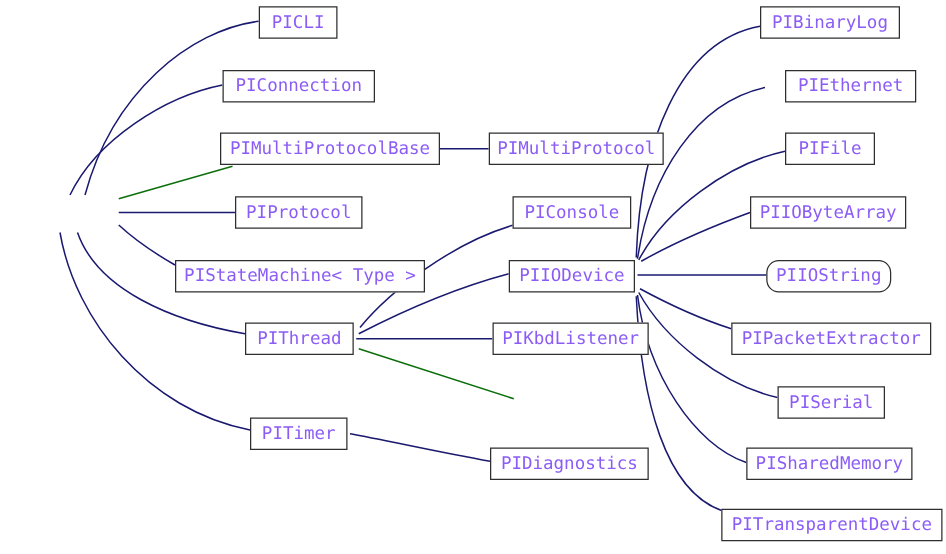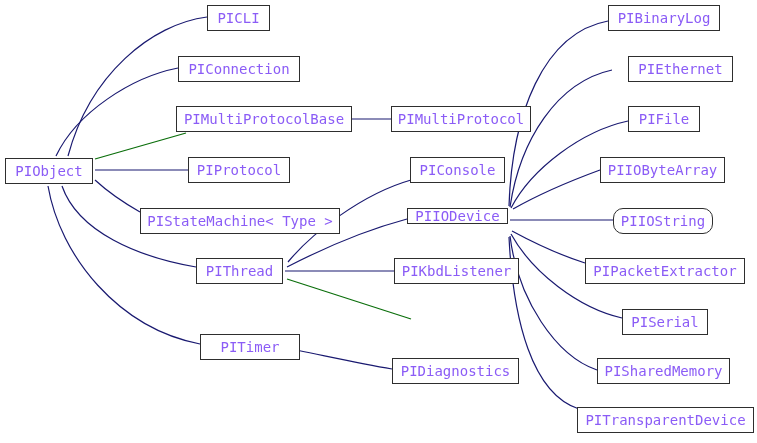--- a/index.html
+++ b/index.html
@@ -70,32 +70,31 @@
       <path d="M 608 21 C 543 33, 512 115, 509 206" class="public" marker-end="url(#arrow-public)"></path>
       <path d="M 612 70 C 557 82, 520 140, 510 207" class="public" marker-end="url(#arrow-public)"></path>
       <path d="M 628 121 C 582 131, 532 168, 511 208" class="public" marker-end="url(#arrow-public)"></path>
       <path d="M 600 170 C 570 181, 536 196, 513 209" class="public" marker-end="url(#arrow-public)"></path>
       <path d="M 613 220 L 510 220" class="public" marker-end="url(#arrow-public)"></path>
       <path d="M 585 263 C 560 255, 536 244, 512 231" class="public" marker-end="url(#arrow-public)"></path>
       <path d="M 622 318 C 578 308, 532 272, 511 234" class="public" marker-end="url(#arrow-public)"></path>
       <path d="M 597 370 C 556 356, 518 300, 510 236" class="public" marker-end="url(#arrow-public)"></path>
       <path d="M 579 409 C 532 394, 513 320, 509 237" class="public" marker-end="url(#arrow-public)"></path>
     </svg>
-<div class="node" style="left: 5px; top: 158px; width: 88px; height: 26px;">PIObject</div>
     <div class="node" style="left: 207px; top: 5px; width: 63px; height: 26px;">PICLI</div>
     <div class="node" style="left: 178px; top: 56px; width: 122px; height: 26px;">PIConnection</div>
     <div class="node" style="left: 152px; top: 106px; width: 176px; height: 26px; margin-left: 24px;">PIMultiProtocolBase</div>
     <div class="node" style="left: 391px; top: 106px; width: 140px; height: 26px;">PIMultiProtocol</div>
     <div class="node" style="left: 188px; top: 157px; width: 102px; height: 26px;">PIProtocol</div>
     <div class="node" style="left: 140px; top: 208px; width: 200px; height: 26px;">PIStateMachine&lt; Type &gt;</div>
     <div class="node" style="left: 410px; top: 157px; width: 95px; height: 26px;">PIConsole</div>
-    <div class="node" style="left: 407px; top: 208px; width: 101px; height: 16px;">PIIODevice</div>
+    <div class="node" style="left: 407px; top: 208px; width: 101px; height: 26px;">PIIODevice</div>
     <div class="node" style="left: 196px; top: 258px; width: 87px; height: 26px;">PIThread</div>
     <div class="node" style="left: 394px; top: 258px; width: 125px; height: 26px;">PIKbdListener</div>
-    <div class="node" style="left: 200px; top: 334px; width: 100px; height: 26px;">PITimer</div>
+    <div class="node" style="left: 200px; top: 334px; width: 78px; height: 26px;">PITimer</div>
     <div class="node" style="left: 392px; top: 358px; width: 127px; height: 26px;">PIDiagnostics</div>
     <div class="node" style="left: 608px; top: 5px; width: 112px; height: 26px;">PIBinaryLog</div>
     <div class="node" style="left: 612px; top: 56px; width: 105px; height: 26px; margin-left: 16px;">PIEthernet</div>
     <div class="node" style="left: 628px; top: 106px; width: 72px; height: 26px;">PIFile</div>
     <div class="node" style="left: 600px; top: 157px; width: 125px; height: 26px;">PIIOByteArray</div>
     <div class="node" style="left: 613px; top: 208px; width: 100px; height: 26px; border-radius: 10px;">PIIOString</div>
     <div class="node" style="left: 585px; top: 258px; width: 160px; height: 26px;">PIPacketExtractor</div>
     <div class="node" style="left: 622px; top: 309px; width: 86px; height: 26px;">PISerial</div>
     <div class="node" style="left: 597px; top: 358px; width: 133px; height: 26px;">PISharedMemory</div>
     <div class="node" style="left: 577px; top: 407px; width: 177px; height: 26px;">PITransparentDevice</div>

